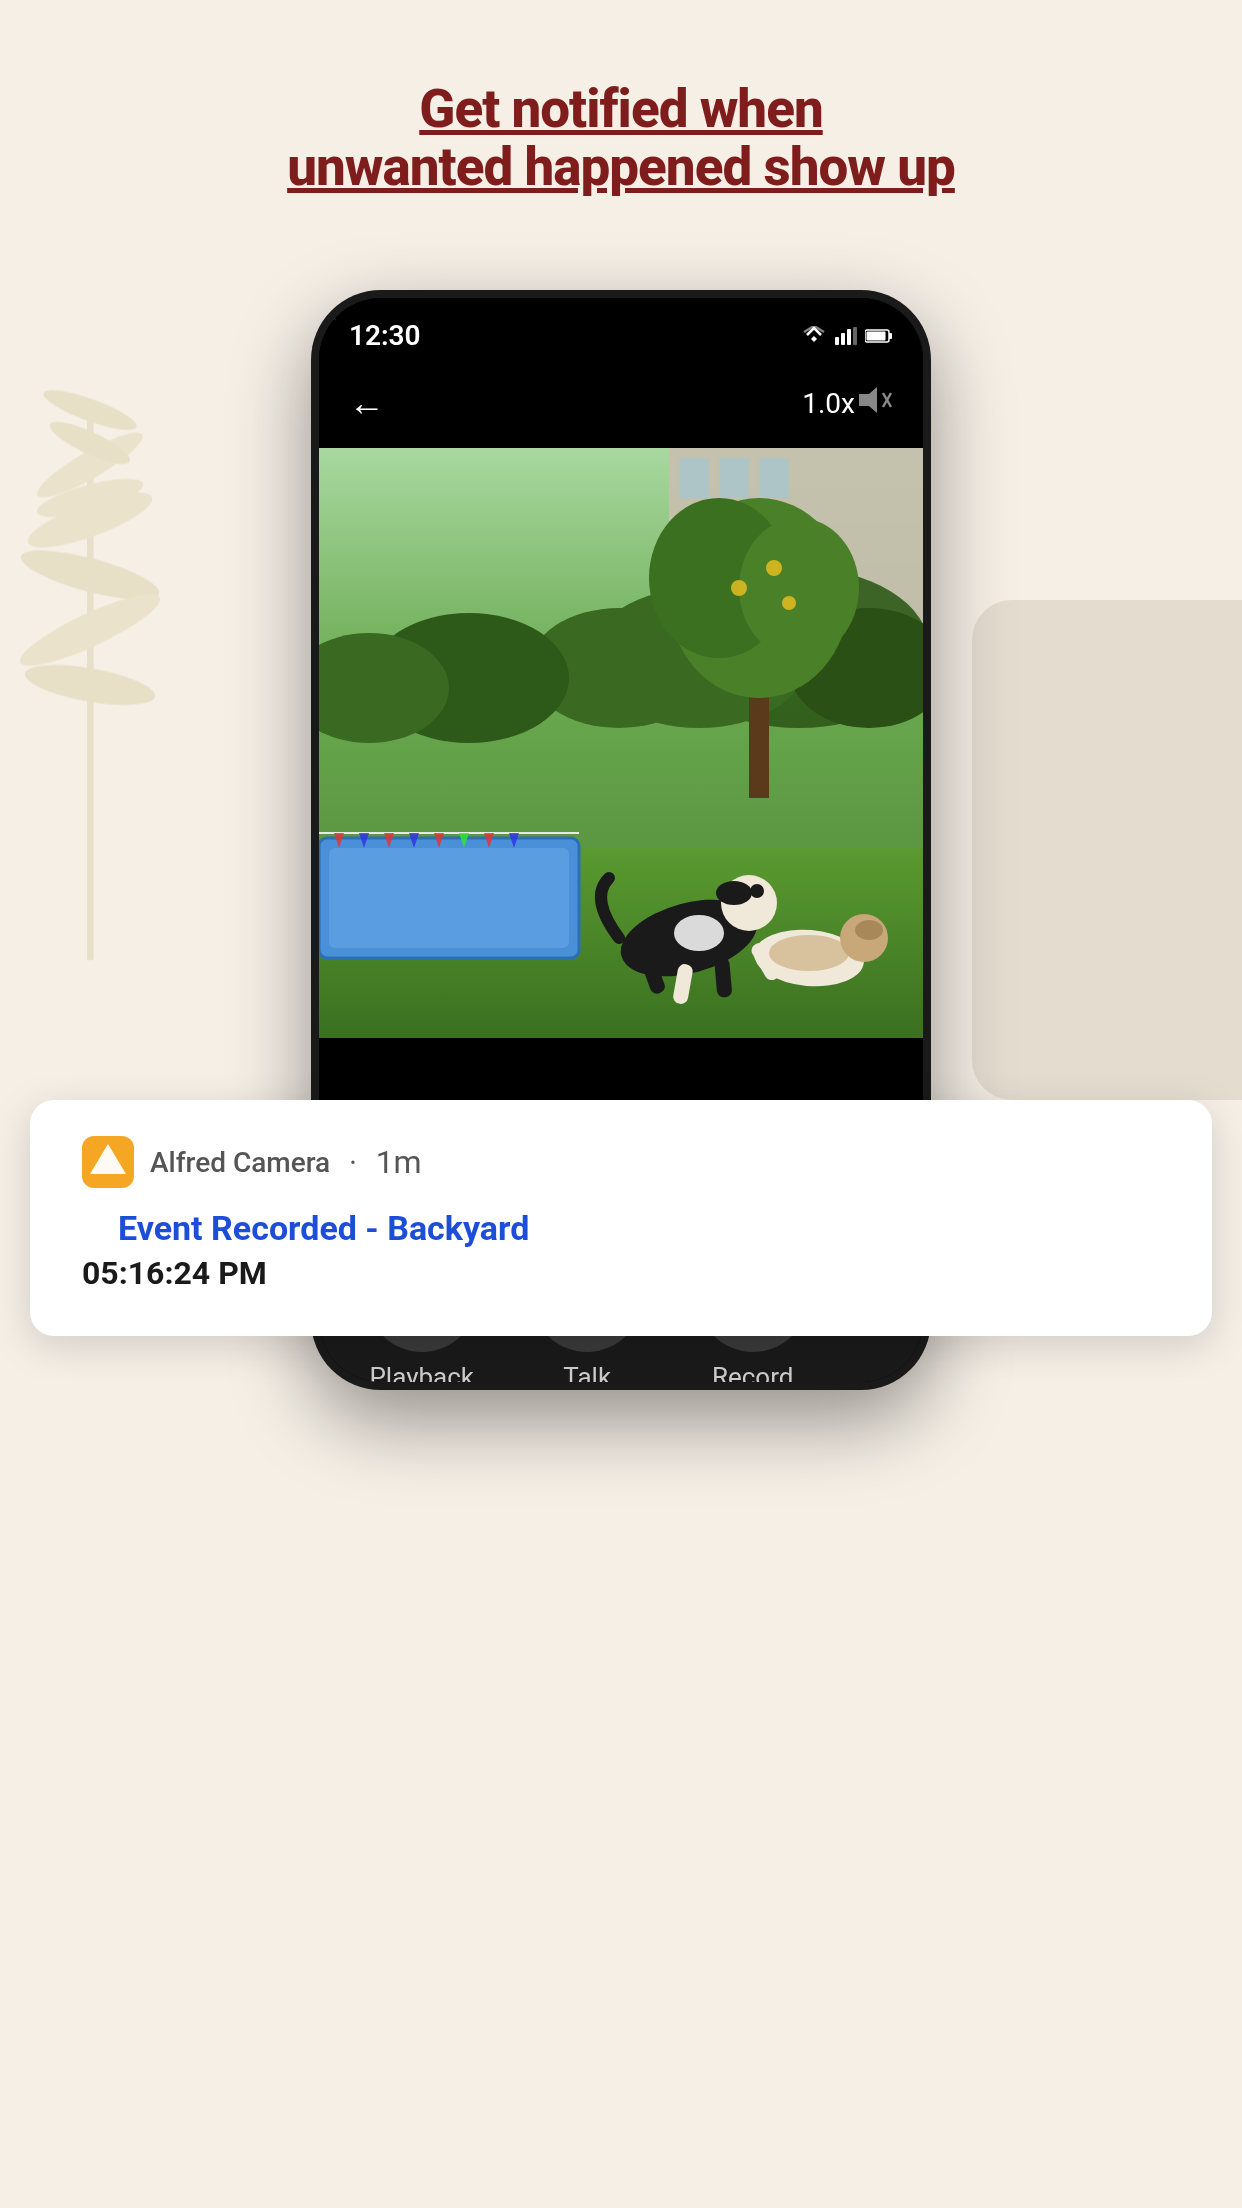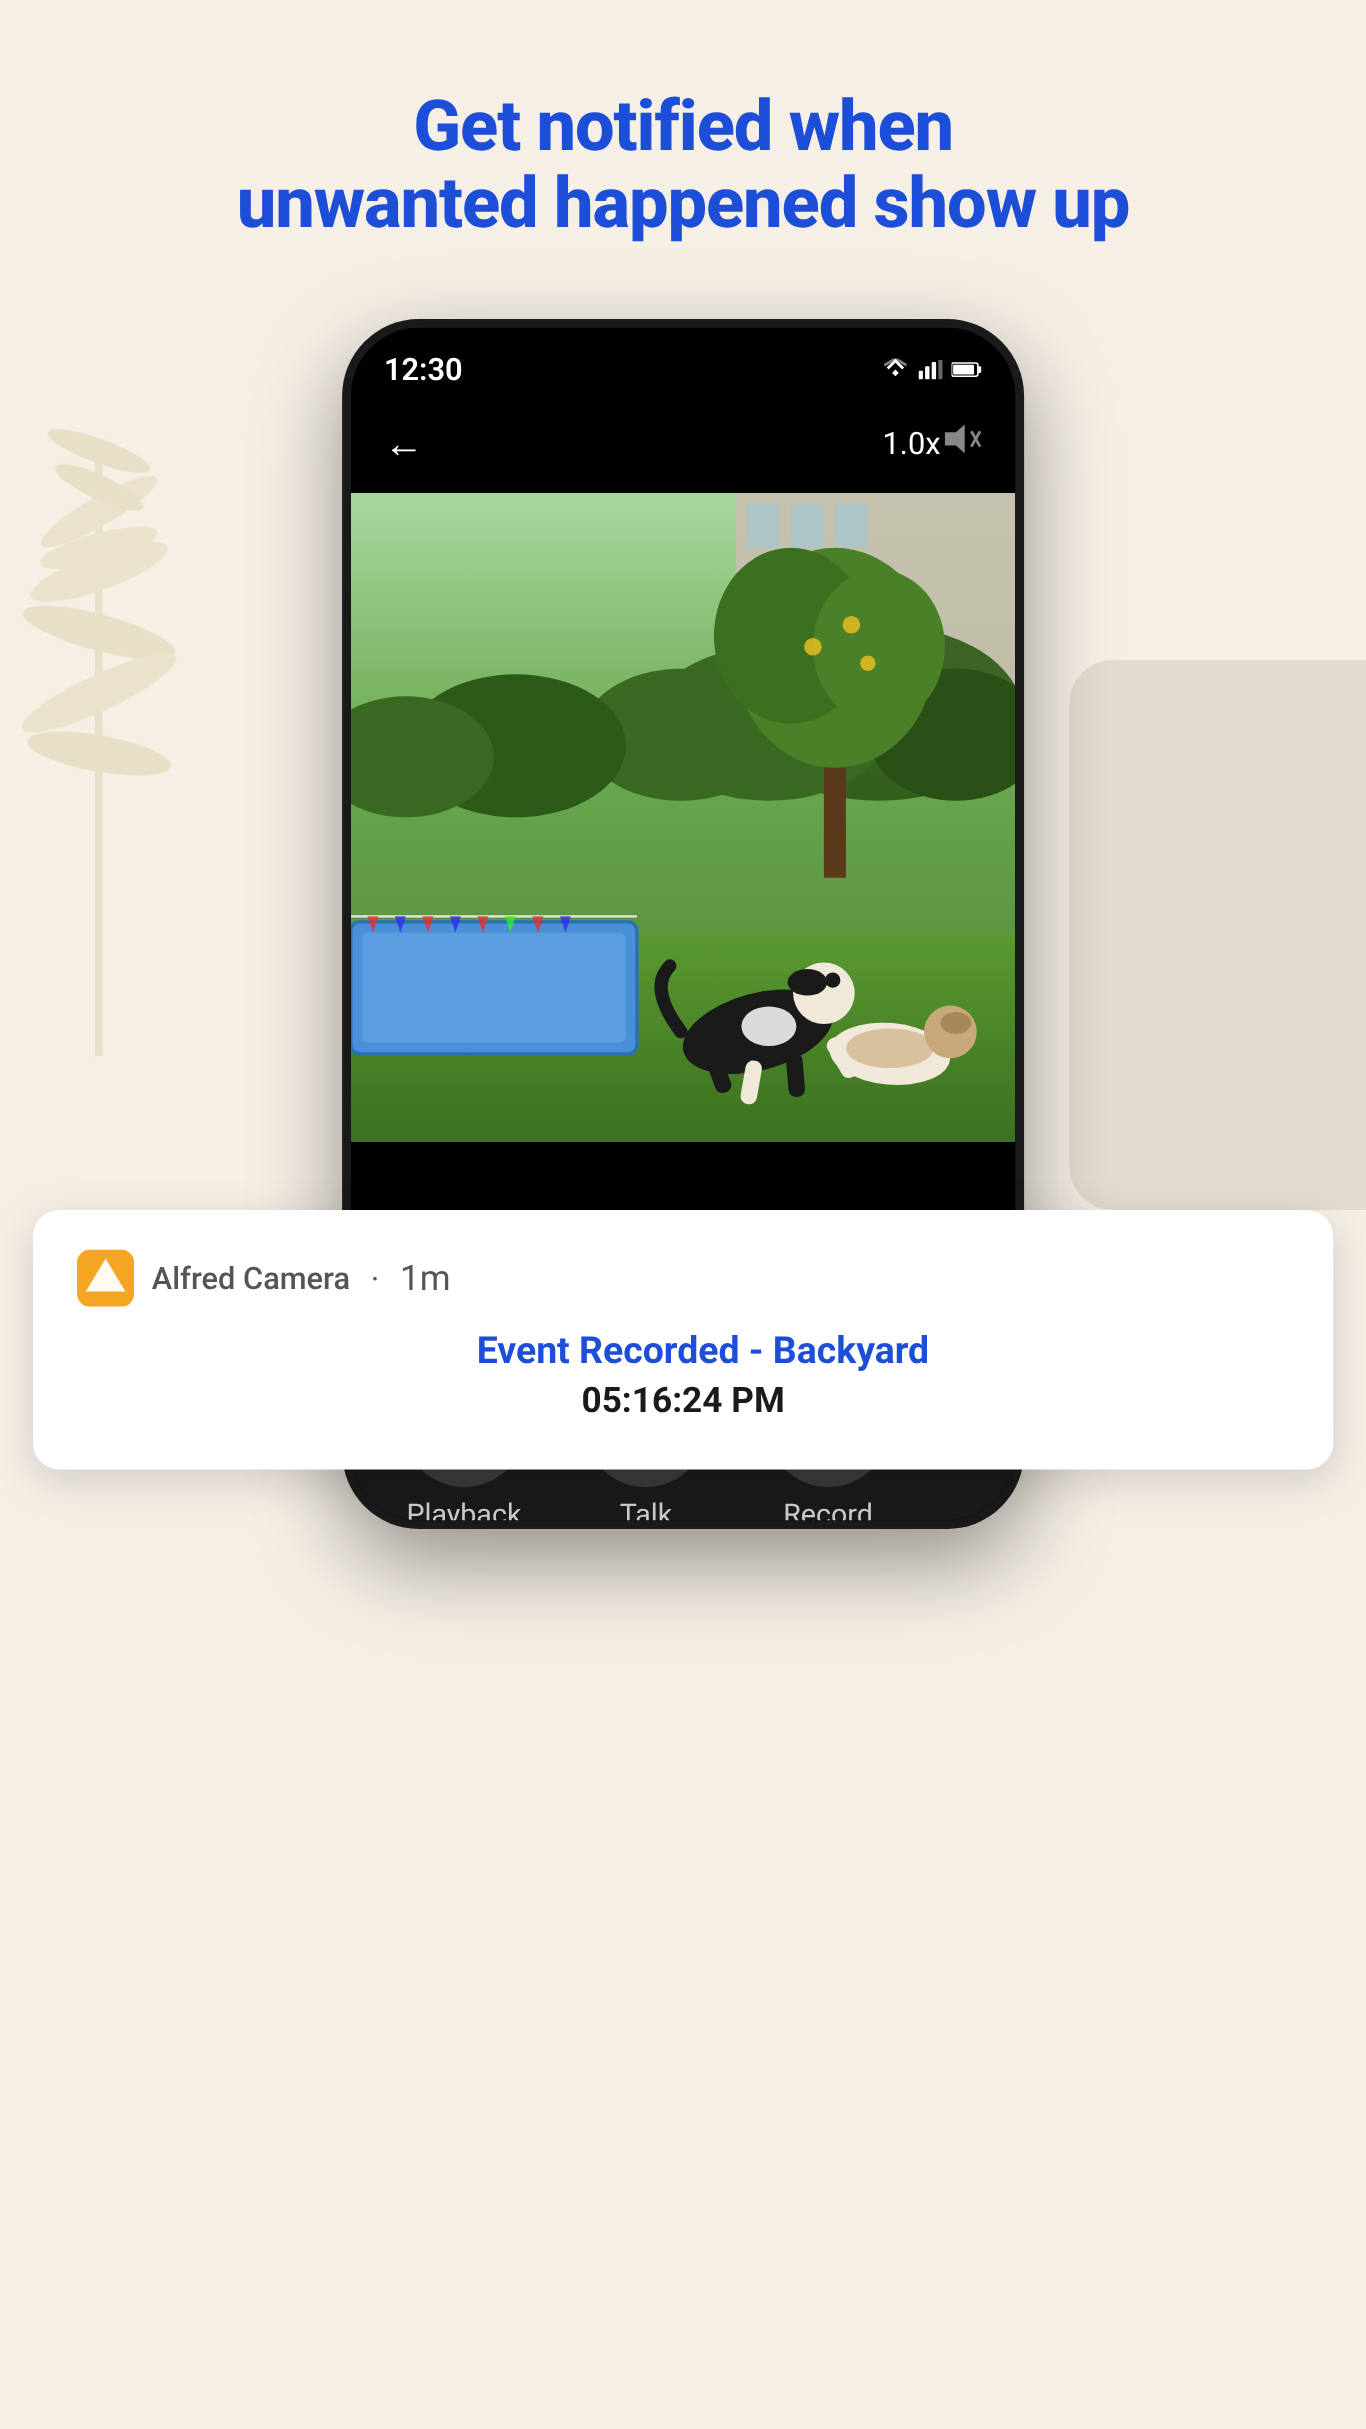--- a/index.html
+++ b/index.html
@@ -39,25 +39,26 @@
     .header-section {
       position: absolute;
       top: 80px;
       left: 0;
       right: 0;
       text-align: center;
       padding: 0 60px;
     }
 
     .header-title {
-      font-size: 64px;
+      font-size: 53px;
       font-weight: 800;
-      color: #1d4ed8;
+      color: #7f1d1d;
       line-height: 1.1;
       letter-spacing: -1px;
+      text-decoration: underline;
     }
 
     
     .phone-container {
       position: absolute;
       top: 290px;
       left: 50%;
       transform: translateX(-50%);
       width: 620px;
       height: 824px;
@@ -307,24 +308,23 @@
     }
 
     
     .notification-card {
       position: absolute;
       top: 1100px;
       left: 30px;
       right: 30px;
       background: white;
       border-radius: 24px;
-      padding: 36px 40px;
+      padding: 36px 52px;
       box-shadow: 0 10px 40px rgba(0,0,0,0.15);
       z-index: 50;
-      text-align: center;
     }
 
     .notif-header {
       display: flex;
       align-items: center;
       gap: 16px;
       margin-bottom: 20px;
     }
 
     .notif-app-name {

